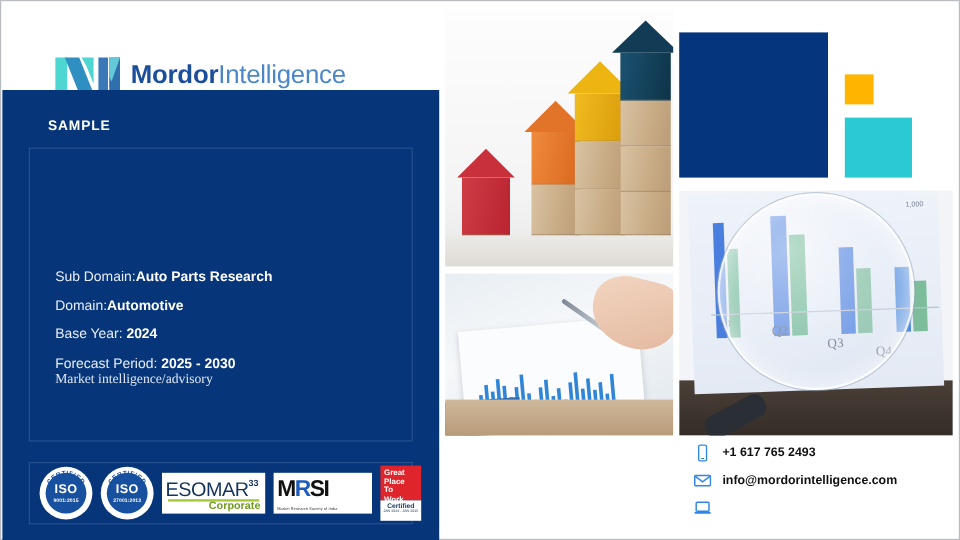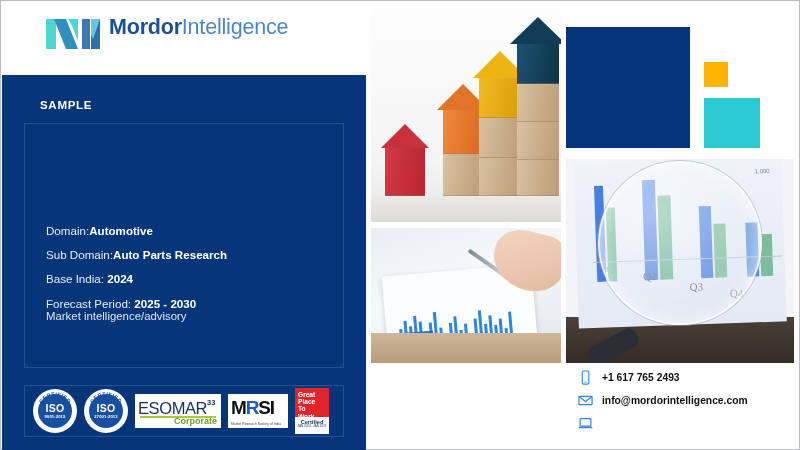--- a/index.html
+++ b/index.html
@@ -30,22 +30,23 @@
 
   
   #logo-header {
     position: absolute;
     left: 0; top: 0;
     width: 364px; height: 73px;
     background: #ffffff;
   }
   #logo-wrap {
     position: absolute;
-    left: 44px; top: 15px;
+    left: 44px; top: 44px;
     display: flex;
+    align-items: center;
     gap: 9px;
   }
   #logo-mark { width: 54px; height: 34px; display:block; }
   #logo-text {
     font-size: 21.5px;
     letter-spacing: -0.2px;
     white-space: nowrap;
     line-height: 1;
   }
   #logo-text .b { font-weight: 700; color: #1b4f9c; }
@@ -98,20 +99,21 @@
     margin-bottom: 12px;
     white-space: nowrap;
   }
   .meta-row .k { font-weight: 400; }
   .meta-row .v { font-weight: 700; color: #ffffff; }
   #tagline {
     position: absolute;
     left: 21px; top: 186px;
     color: #dfe7f2;
     font-size: 11.4px;
+    font-family: Liberation Serif, serif;
   }
 
   
   #badge-frame {
     position: absolute;
     left: 22px; top: 310px;
     width: 320px; height: 52px;
     border: 1px solid #26508f;
     box-sizing: border-box;
     display: flex;
@@ -169,21 +171,21 @@
     width: 76px; height: 1.6px;
     background: #a6c83c;
   }
   .esomar-badge .em-sub {
     position: absolute;
     right: 4px; top: 22px;
     font-size: 9px; font-weight: 700; color: #6f9b1f;
   }
 
   .mrsi-badge {
-    width: 60px; height: 34px;
+    width: 82px; height: 34px;
     background: #ffffff;
     position: relative;
     flex: none;
   }
   .mrsi-badge .mr-text {
     position: absolute;
     left: 3px; top: 3px;
     font-size: 19px; font-weight: 700; color: #111111;
     letter-spacing: -1.2px;
   }
@@ -408,27 +410,27 @@
 
     <div id="navy-panel">
 
       <div id="sample-label">SAMPLE</div>
 
       <div id="content-frame">
 
 
         <div id="meta-list">
           <div class="meta-row">
+            <span class="k">Sub Domain:</span><span class="v">Auto Parts Research</span>
+          </div>
+          <div class="meta-row">
             <span class="k">Domain:</span><span class="v">Automotive</span>
           </div>
           <div class="meta-row">
-            <span class="k">Sub Domain:</span><span class="v">Auto Parts Research</span>
-          </div>
-          <div class="meta-row">
-            <span class="k">Base India:</span>&nbsp;<span class="v">2024</span>
+            <span class="k">Base Year:</span>&nbsp;<span class="v">2024</span>
           </div>
           <div class="meta-row">
             <span class="k">Forecast Period:</span>&nbsp;<span class="v">2025 - 2030</span>
           </div>
         </div>
 
         <div id="tagline">Market intelligence/advisory</div>
       </div>
 
       <div id="badge-frame">

